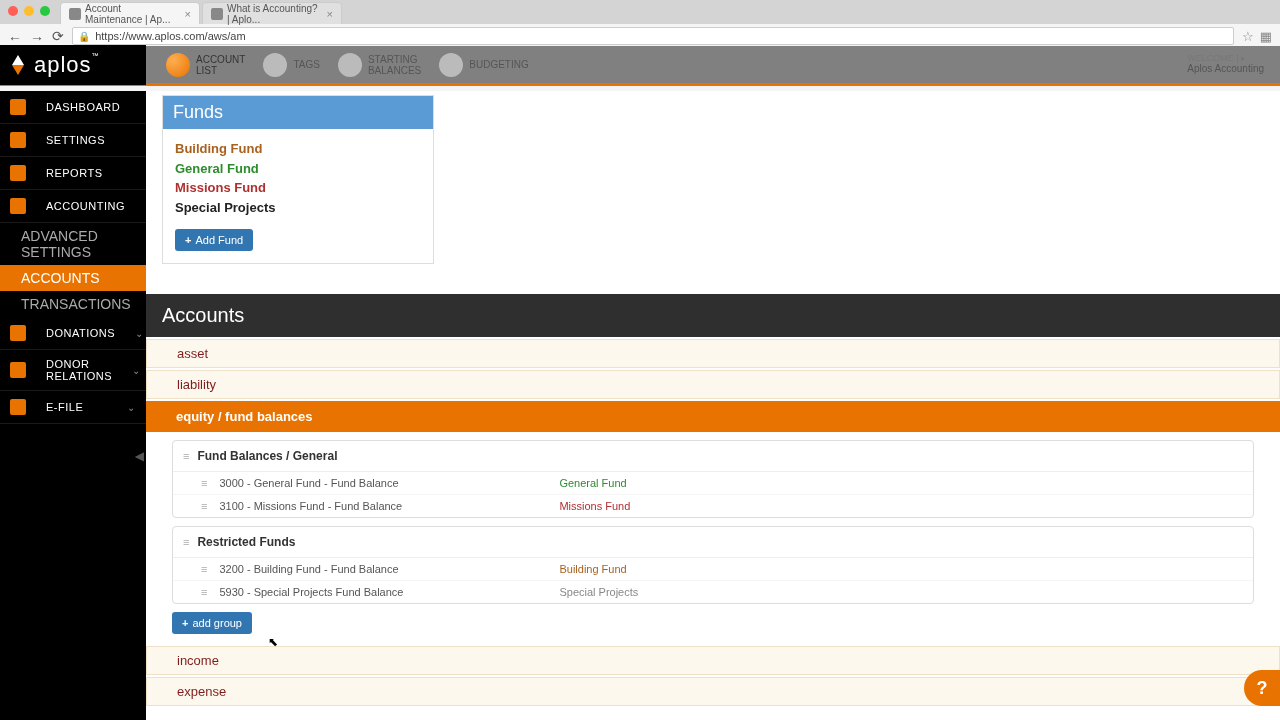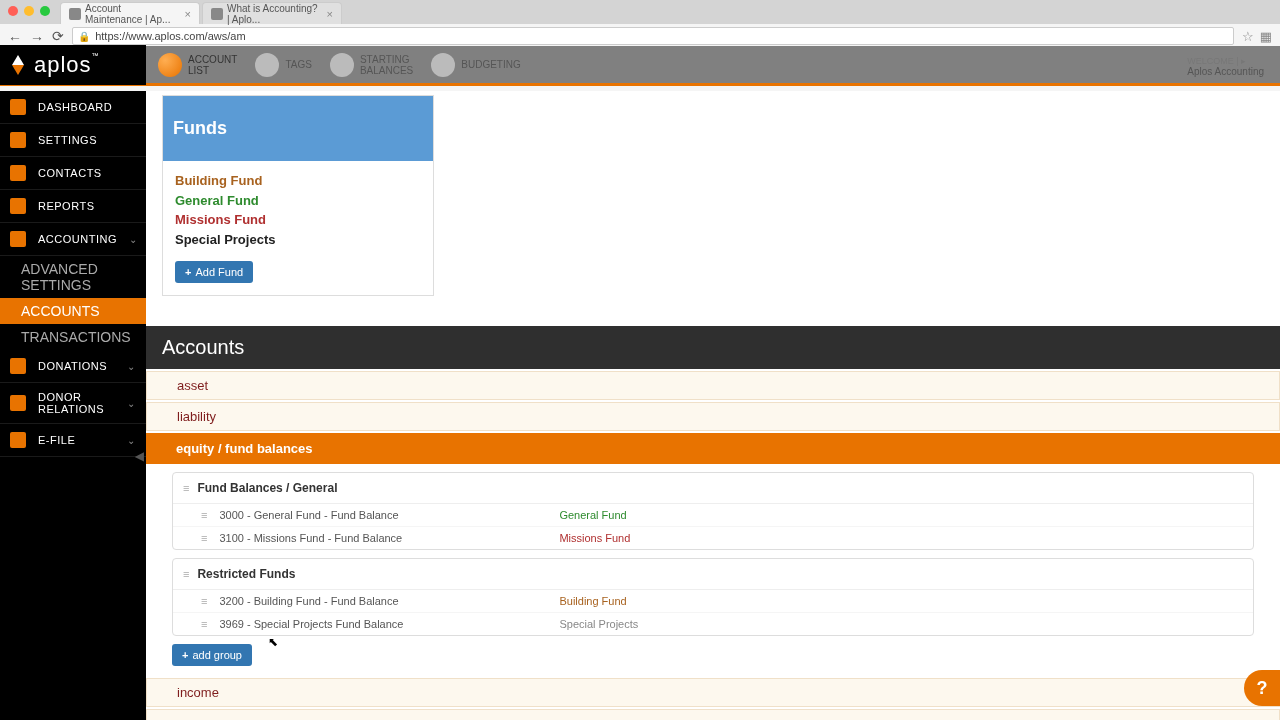--- a/index.html
+++ b/index.html
@@ -20,41 +20,41 @@
 .lock-icon { color: #4a4; font-size: 10px; }
 .url-end-icons { display: flex; gap: 6px; font-size: 13px; color: #888; }
 
 
 .app-header { background: #808080; height: 40px; display: flex; align-items: center; border-bottom: 3px solid #e87300; }
 .logo-area { width: 146px; background: #000; height: 40px; display: flex; align-items: center; padding-left: 8px; }
 .logo-text { color: #fff; font-size: 22px; font-weight: 300; letter-spacing: 1px; }
 .logo-mark { width: 20px; height: 20px; margin-right: 6px; position: relative; }
 .logo-mark::before { content: ""; position: absolute; width: 0; height: 0; border-left: 6px solid transparent; border-right: 6px solid transparent; border-bottom: 10px solid #fff; top: 0; left: 4px; }
 .logo-mark::after { content: ""; position: absolute; width: 0; height: 0; border-left: 6px solid transparent; border-right: 6px solid transparent; border-top: 10px solid #e87300; bottom: 0; left: 4px; }
-.header-nav { display: flex; align-items: flex-end; flex: 1; padding-left: 12px; gap: 18px; }
+.header-nav { display: flex; align-items: flex-start; flex: 1; padding-left: 20px; gap: 18px; }
 .hn-item { display: flex; align-items: center; gap: 6px; font-size: 10px; color: #555; line-height: 1.1; cursor: pointer; }
 .hn-item.active { color: #333; }
 .hn-icon { width: 24px; height: 24px; border-radius: 50%; background: #bbb; position: relative; }
 .hn-icon.active { background: radial-gradient(circle at 30% 30%, #ffae52, #e87300); }
 .header-right { margin-left: auto; padding-right: 16px; text-align: left; font-size: 10px; color: #555; }
 .header-right .welcome { font-size: 9px; color: #777; }
 
 
 .sidebar { position: absolute; top: 91px; left: 0; width: 146px; bottom: 0; background: #000; color: #fff; }
-.sb-item { display: flex; align-items: center; padding: 8px 10px; font-size: 11px; letter-spacing: 0.5px; gap: 12px; cursor: pointer; border-bottom: 1px solid #1a1a1a; }
+.sb-item { display: flex; align-items: center; padding: 8px 10px; font-size: 11px; letter-spacing: 0.5px; gap: 20px; cursor: pointer; border-bottom: 1px solid #1a1a1a; }
 .sb-item .chev { margin-left: auto; font-size: 10px; color: #888; }
 .sb-icon { width: 16px; height: 16px; background: #e87300; border-radius: 2px; flex-shrink: 0; position: relative; }
 .sb-sub { font-size: 14px; padding: 5px 10px 5px 21px; color: #aaa; cursor: pointer; }
 .sb-sub.active { background: #e87300; color: #fff; }
 .sb-collapse { position: absolute; right: 2px; top: 358px; color: #555; font-size: 12px; }
 
 
 .main { position: absolute; top: 91px; left: 146px; right: 0; bottom: 0; background: #fff; overflow: hidden; }
 .funds-panel { margin: 4px 0 0 16px; width: 272px; border: 1px solid #ddd; background: #fff; }
-.funds-header { background: #5b9bd5; color: #fff; font-size: 18px; font-weight: 700; padding: 22px 10px; }
+.funds-header { background: #5b9bd5; color: #fff; font-size: 18px; font-weight: 400; padding: 6px 10px; }
 .funds-body { padding: 10px 12px 12px; }
 .fund-item { font-size: 13px; font-weight: bold; line-height: 1.5; cursor: pointer; }
 .fund-item.brown { color: #a8621f; }
 .fund-item.green { color: #2e8b2e; }
 .fund-item.red { color: #b03030; }
 .fund-item.black { color: #222; }
 .btn-blue { background: #3276b1; color: #fff; border: none; border-radius: 3px; padding: 5px 10px; font-size: 11px; cursor: pointer; display: inline-flex; align-items: center; gap: 4px; }
 .btn-blue .plus { font-weight: bold; }
 
 .accounts-header { background: #2f2f2f; color: #fff; font-size: 20px; font-weight: 300; padding: 10px 16px; margin-top: 30px; }
@@ -156,24 +156,20 @@
   <div class="sb-item">
       <div class="sb-icon"></div>
       <span>DASHBOARD</span>
     </div>
   <div class="sb-item">
       <div class="sb-icon"></div>
       <span>SETTINGS</span>
     </div>
   <div class="sb-item">
       <div class="sb-icon"></div>
-      <span>CONTACTS</span>
-    </div>
-  <div class="sb-item">
-      <div class="sb-icon"></div>
       <span>REPORTS</span>
     </div>
   <div class="sb-item">
       <div class="sb-icon"></div>
       <span>ACCOUNTING</span>
       <span class="chev">⌄</span>
     </div>
   <div class="sb-sub">ADVANCED SETTINGS</div>
   <div class="sb-sub active">ACCOUNTS</div>
   <div class="sb-sub">TRANSACTIONS</div>
@@ -239,21 +235,21 @@
         <span class="drag-handle">≡</span>
         <span>Restricted Funds</span>
       </div>
       <div class="acct-row">
         <span class="drag-handle">≡</span>
         <span class="acct-name">3200 - Building Fund - Fund Balance</span>
         <span class="acct-fund brown">Building Fund</span>
       </div>
       <div class="acct-row">
         <span class="drag-handle">≡</span>
-        <span class="acct-name">3969 - Special Projects Fund Balance</span>
+        <span class="acct-name">5930 - Special Projects Fund Balance</span>
         <span class="acct-fund">Special Projects</span>
       </div>
     </div>
 
     <button class="btn-blue">
         <span class="plus">+</span>
         <span>add group</span>
       </button>
   </div>
 

